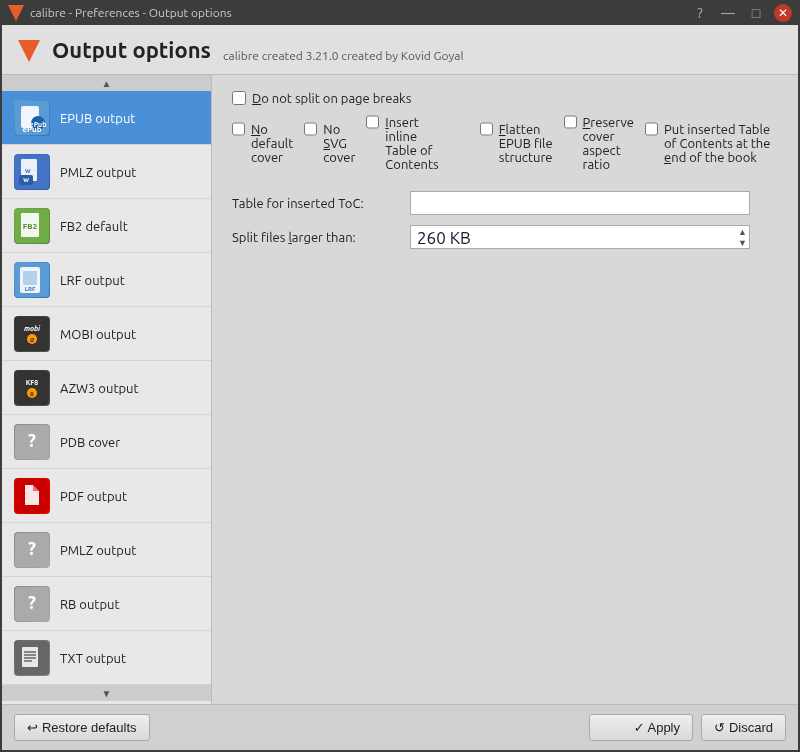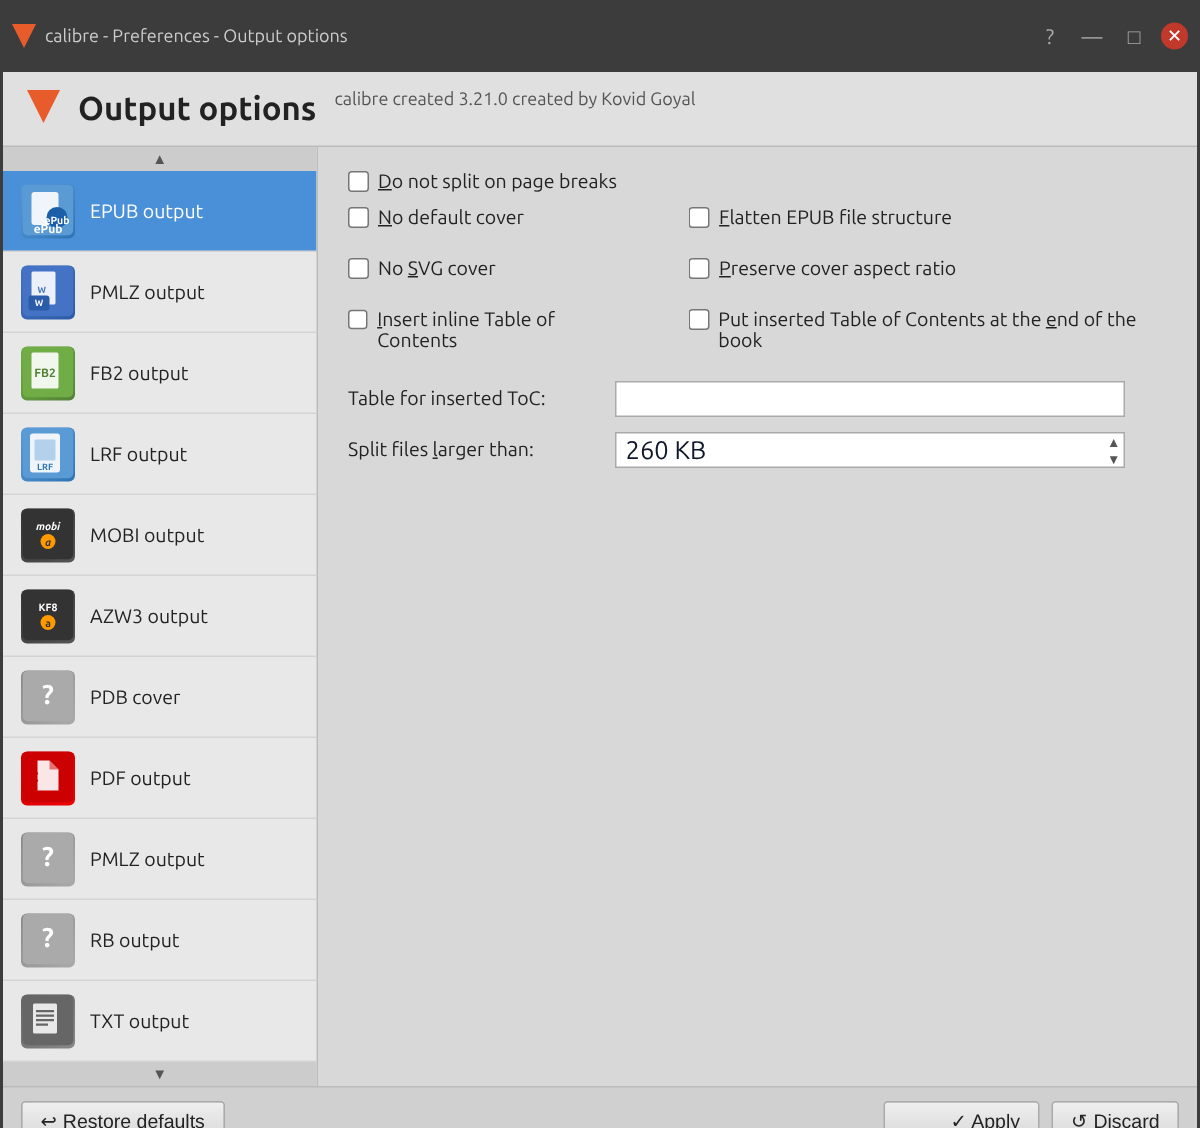--- a/index.html
+++ b/index.html
@@ -10,21 +10,21 @@
       width: 800px;
       height: 752px;
       overflow: hidden;
       display: flex;
       flex-direction: column;
     }
 
     
     .title-bar {
       background: #3c3c3c;
-      height: 48px;
+      height: 25px;
       display: flex;
       align-items: center;
       justify-content: space-between;
       padding: 0 8px;
       color: #ccc;
       flex-shrink: 0;
     }
     .title-bar-left {
       display: flex;
       align-items: center;
@@ -73,21 +73,21 @@
       flex-direction: column;
       margin: 0 2px 2px 2px;
       border-radius: 2px;
     }
 
     
     .header {
       background: #e0e0e0;
       padding: 12px 16px;
       display: flex;
-      align-items: flex-start;
+      align-items: flex-end;
       gap: 12px;
       border-bottom: 1px solid #bbb;
       flex-shrink: 0;
     }
     .header-icon {
       width: 22px;
       height: 22px;
       background: #e85c2b;
       clip-path: polygon(50% 0%, 0% 100%, 100% 100%);
       transform: rotate(180deg);
@@ -140,20 +140,21 @@
     }
     .sidebar-item.active {
       background: #4a90d9;
       color: white;
     }
     .sidebar-item-icon {
       width: 36px;
       height: 36px;
       flex-shrink: 0;
       display: flex;
+      align-items: center;
       justify-content: center;
       border-radius: 4px;
       font-size: 10px;
       font-weight: bold;
     }
     .icon-epub {
       background: linear-gradient(135deg, #5b9bd5, #2e75b6);
       color: white;
       position: relative;
       overflow: hidden;
@@ -241,21 +242,21 @@
       height: 14px;
       cursor: pointer;
     }
     .option-group {
       display: flex;
       gap: 40px;
       margin-bottom: 10px;
     }
     .option-col {
       display: flex;
-      flex-direction: column;
+      flex-direction: row;
       gap: 10px;
     }
 
     .field-row {
       display: flex;
       align-items: center;
       margin-bottom: 10px;
       gap: 8px;
     }
     .field-label {
@@ -406,21 +407,21 @@
       </div>
 
       <div class="sidebar-item">
         <div class="sidebar-item-icon icon-fb2">
           <svg width="34" height="34" viewBox="0 0 34 34">
             <rect width="34" height="34" rx="4" fill="#70ad47"></rect>
             <rect x="6" y="4" width="18" height="24" rx="1" fill="white" opacity="0.9"></rect>
             <text x="15" y="20" text-anchor="middle" font-size="8" fill="#548235" font-weight="bold">FB2</text>
           </svg>
         </div>
-        <span class="sidebar-item-label">FB2 output</span>
+        <span class="sidebar-item-label">FB2 default</span>
       </div>
 
       <div class="sidebar-item">
         <div class="sidebar-item-icon icon-lrf">
           <svg width="34" height="34" viewBox="0 0 34 34">
             <rect width="34" height="34" rx="4" fill="#5b9bd5"></rect>
             <rect x="5" y="4" width="20" height="26" rx="2" fill="white" opacity="0.9"></rect>
             <rect x="8" y="8" width="14" height="14" rx="1" fill="#5b9bd5" opacity="0.4"></rect>
             <text x="15" y="28" text-anchor="middle" font-size="6" fill="#2e75b6" font-weight="bold">LRF</text>
           </svg>

